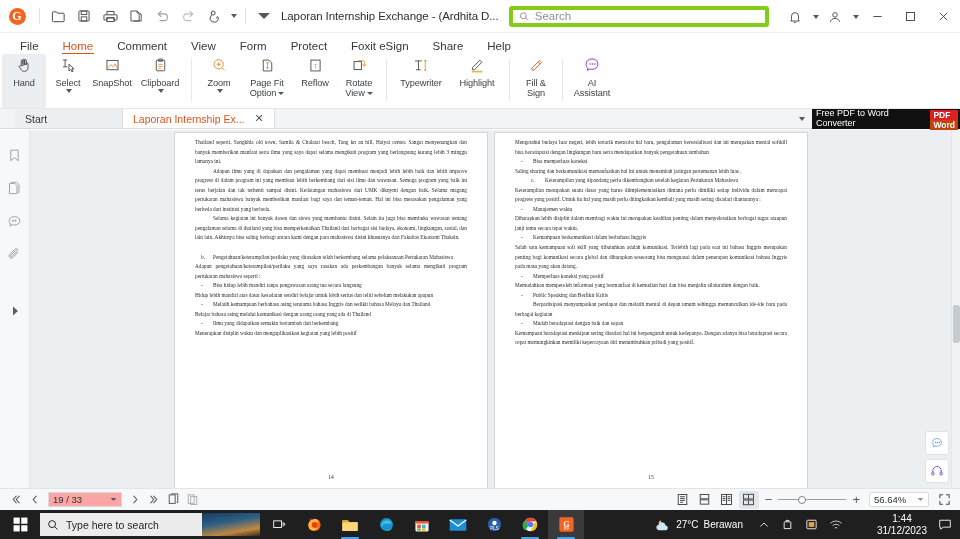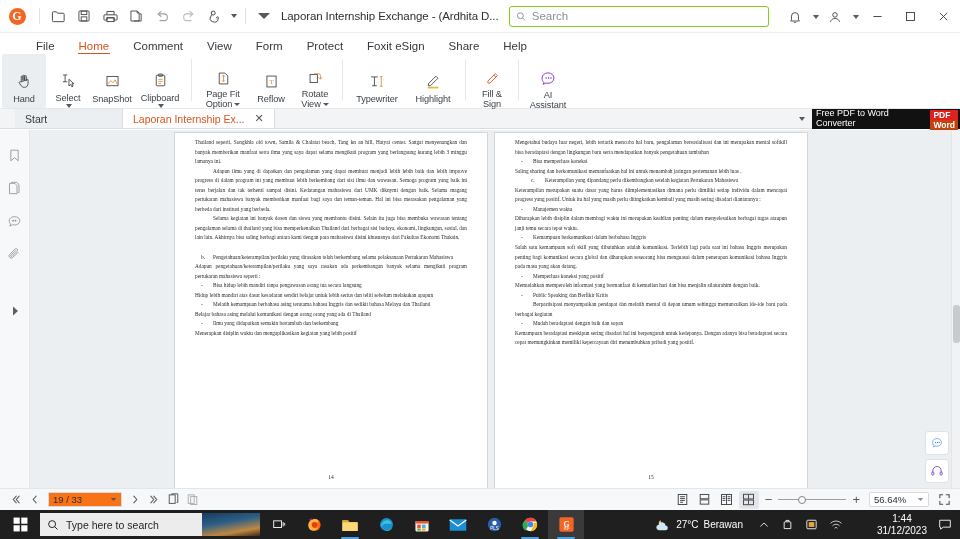--- a/index.html
+++ b/index.html
@@ -34,55 +34,55 @@
   }
   .caret-lg {
     width:0;height:0;border-left:6px solid transparent;border-right:6px solid transparent;
     border-top:6px solid #55595e;
   }
   .doc-title {
     font-size: 11.5px; color: #2b2f33; margin-left: 4px; white-space: nowrap;
     letter-spacing: -0.1px;
   }
   .searchbox {
-    margin-left: 10px; width: 260px; height: 21px; border: 1px solid #84cc16;
+    margin-left: 10px; width: 260px; height: 21px; border: 4px solid #84cc16;
     border-radius: 3px; display:flex; align-items:center; padding: 0 6px; background:#fff;
   }
   .searchbox input {
     border:none; outline:none; font-size: 11.5px; color:#3a3f44; width: 100%;
     font-family: "Liberation Sans", sans-serif; margin-left: 6px; background: transparent;
   }
   .searchbox input::placeholder { color:#8b9197; }
   .tb-right { position:absolute; right:0; top:0; height:33px; display:flex; align-items:center; }
   .tb-right .tb-icon { width: 28px; }
   .wc { width: 33px; height: 33px; display:flex; align-items:center; justify-content:center; cursor:pointer;}
 
   
   .menubar {
-    height: 21px; display:flex; align-items:flex-end; padding-left: 24px; background:#fff;
+    height: 21px; display:flex; align-items:flex-end; padding-left: 8px; background:#fff;
     border-bottom: none;
   }
   .menu-item {
     font-size: 11.5px; color:#33383d; padding: 0 12px 2px 12px; cursor:pointer; position:relative;
   }
   .menu-item.active { color:#d9541e; }
   .menu-item.active::after {
     content:''; position:absolute; left:11px; right:11px; bottom:0; height:1.5px; background:#d9541e;
   }
 
   
   .ribbon {
     height: 55px; background:#fff; display:flex; align-items:stretch; padding-left: 2px;
     border-bottom: 1px solid #e4e8eb;
   }
   .rb-group { display:flex; align-items:stretch; }
   .rb-div { width:1px; background:#e4e8eb; margin: 5px 5px 7px 5px; }
   .rb-btn {
     width: 44px; display:flex; flex-direction:column; align-items:center; justify-content:flex-start;
-    padding-top: 16px; cursor:pointer; position:relative;
+    padding-top: 0; cursor:pointer; position:relative;
   }
   .rb-btn.wide { width: 52px; }
   .rb-btn.active { background:#eaeef1; border-radius:2px; }
   .rb-ico { height: 22px; display:flex; align-items:center; justify-content:center; }
   .rb-lab {
     font-size: 9.2px; color:#3a3f44; text-align:center; line-height: 10px; margin-top: 2px;
     letter-spacing: -0.1px;
   }
   .rb-lab .tri {
     display:inline-block; width:0;height:0;border-left:3px solid transparent;
@@ -159,21 +159,21 @@
     display:flex; align-items:center; justify-content:center; cursor:pointer;
   }
 
   
   .statusbar {
     position:absolute; left:0; right:0; bottom: 29px; height: 22px; background:#f7f8fa;
     border-top: 1px solid #e2e6e9; display:flex; align-items:center; padding: 0 6px;
   }
   .sb-ico { width:19px; height:18px; display:flex; align-items:center; justify-content:center; cursor:pointer; color:#55595e;}
   .pagebox {
-    width: 74px; height: 15px; border:1px solid #d6dade; background:#f97316; border-radius:1px;
+    width: 74px; height: 15px; border:1px solid #d6dade; background:#fca5a5; border-radius:1px;
     display:flex; align-items:center; padding: 0 4px; margin: 0 4px; font-size: 9.5px; color:#2b2f33;
   }
   .pagebox .dd { margin-left:auto; }
   .sb-right { margin-left:auto; display:flex; align-items:center; gap: 2px; }
   .vbtn { width:20px;height:18px;display:flex;align-items:center;justify-content:center;cursor:pointer;border-radius:2px;}
   .vbtn.sel { background:#e2e6ea; }
   .zoomslider { display:flex; align-items:center; margin: 0 4px; }
   .zs-track { width: 68px; height:1px; background:#9aa0a6; position:relative; margin: 0 6px;}
   .zs-knob { position:absolute; left: 20px; top:-3.5px; width:8px;height:8px;border-radius:50%;background:#fff;border:1px solid #7b8288;}
   .zs-sym { font-size: 13px; color:#55595e; line-height:1; }
@@ -368,20 +368,33 @@
       <div class="rb-lab">Clipboard</div>
       <div class="rb-caret">
           <div class="caret-dn"></div>
         </div>
     </div>
   </div>
 
   <div class="rb-div"></div>
 
   <div class="rb-group">
+    <div class="rb-btn">
+      <div class="rb-ico">
+        <svg width="17" height="17" viewBox="0 0 20 20" fill="none" stroke="#e08a32" stroke-width="1.1">
+          <circle cx="9" cy="8.6" r="5.4"></circle>
+            <path d="M9 6.2v4.8M6.6 8.6h4.8"></path>
+            <path d="M12.9 12.6l3.2 3.2"></path>
+        </svg>
+      </div>
+      <div class="rb-lab">Zoom</div>
+      <div class="rb-caret">
+          <div class="caret-dn"></div>
+        </div>
+    </div>
     <div class="rb-btn wide">
       <div class="rb-ico">
         <svg width="17" height="17" viewBox="0 0 20 20" fill="none" stroke="#3a3f44" stroke-width="1">
           <path d="M5 3.6h6.6L15 7v9.4H5z"></path>
           <path d="M10 6.2v7.4M8.4 7.6 10 5.8l1.6 1.8M8.4 12.2 10 14l1.6-1.8" stroke="#e08a32"></path>
         </svg>
       </div>
       <div class="rb-lab">Page Fit<br>Option<span class="tri"></span></div>
     </div>
     <div class="rb-btn">

